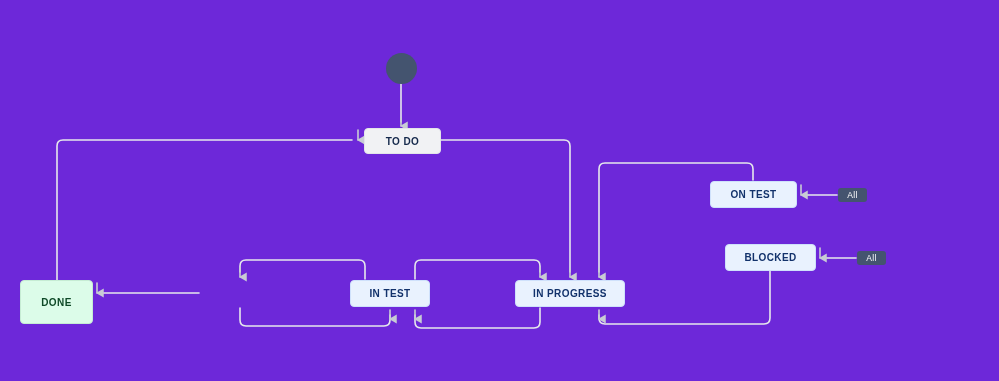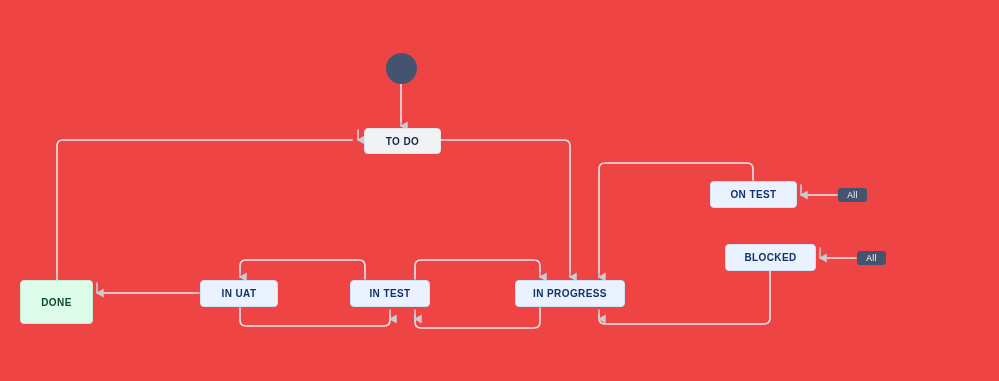--- a/index.html
+++ b/index.html
@@ -8,21 +8,21 @@
     padding: 0;
     background: #ffffff;
   }
   body {
     font-family: "Liberation Sans", sans-serif;
   }
   #canvas {
     position: relative;
     width: 999px;
     height: 381px;
-    background: #ef4444;
+    background: #6d28d9;
     overflow: hidden;
   }
   #edge-layer {
     position: absolute;
     left: 0;
     top: 0;
     width: 999px;
     height: 381px;
   }
   .node {
@@ -159,23 +159,20 @@
   <div class="start-circle" style="left:386px; top:53px;"></div>
 
   <div class="node node-todo" style="left:364px; top:128px; width:77px; height:26px;">
     <span>TO DO</span>
   </div>
 
   <div class="node node-done" style="left:20px; top:280px; width:73px; height:44px;">
     <span>DONE</span>
   </div>
 
-  <div class="node node-status" style="left:200px; top:280px; width:78px;">
-    <span>IN UAT</span>
-  </div>
 
   <div class="node node-status" style="left:350px; top:280px; width:80px;">
     <span>IN TEST</span>
   </div>
 
   <div class="node node-status" style="left:515px; top:280px; width:110px;">
     <span>IN PROGRESS</span>
   </div>
 
   <div class="node node-status" style="left:710px; top:181px; width:87px;">

